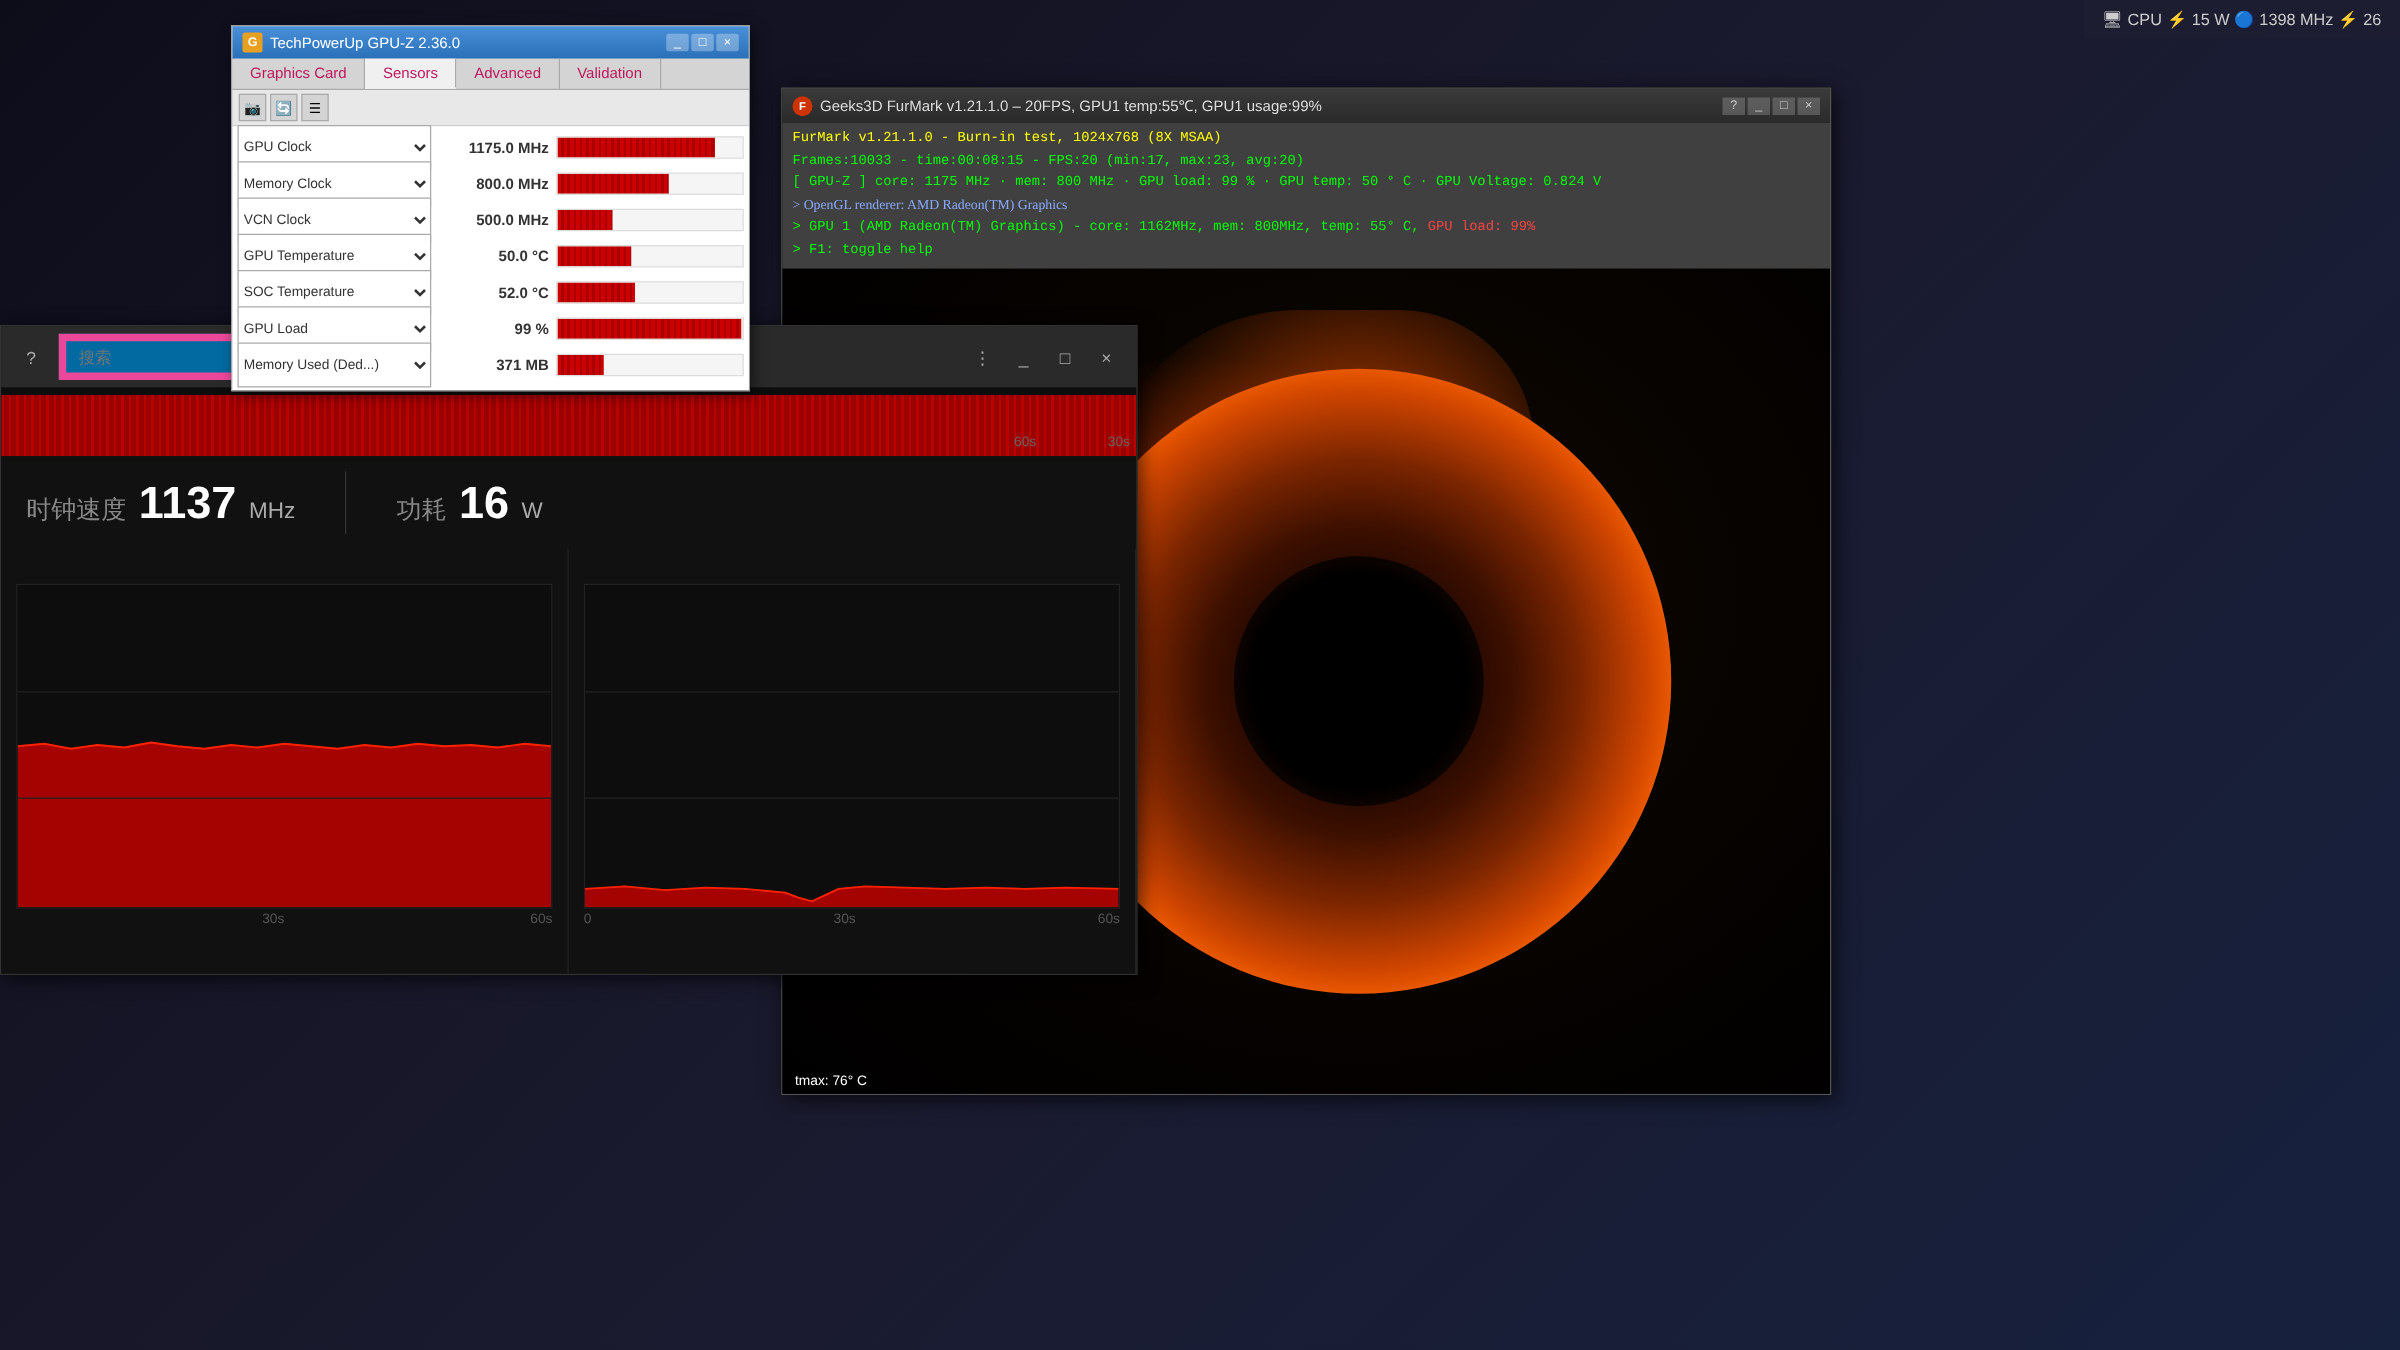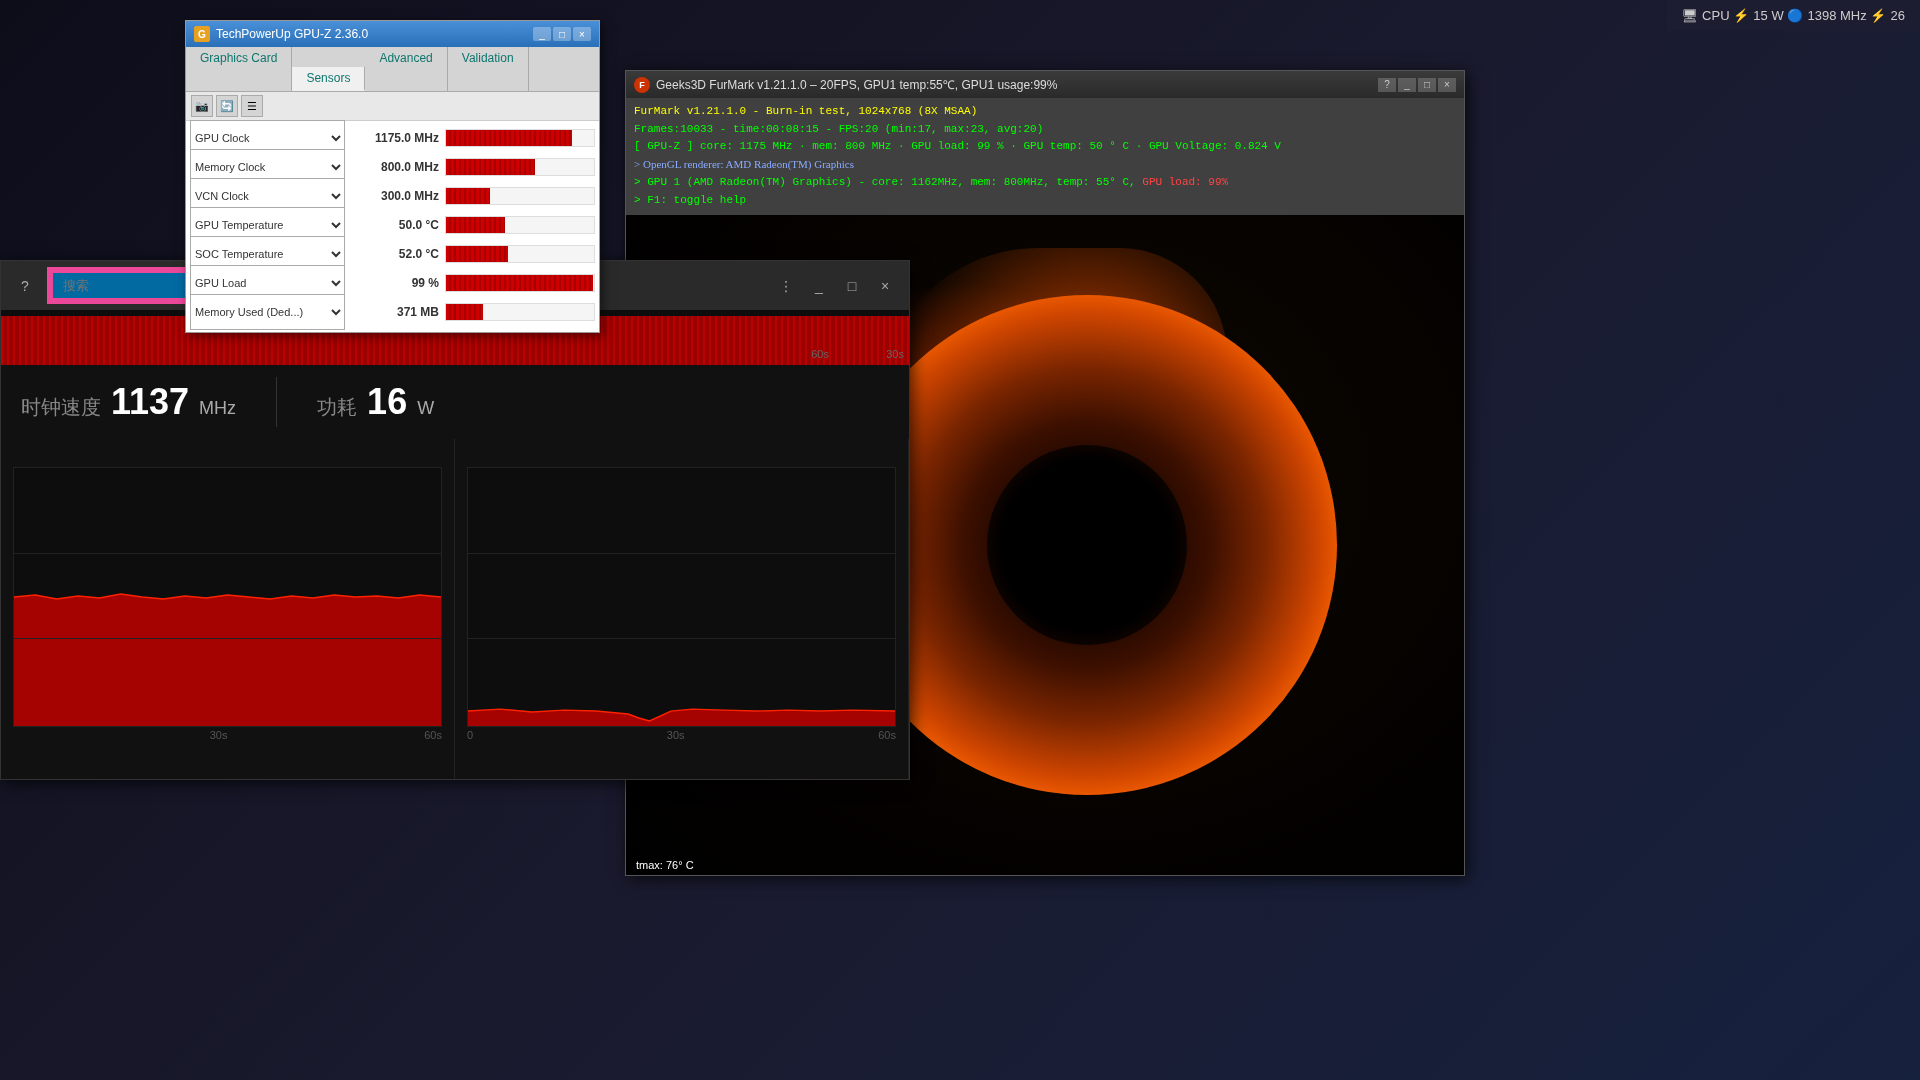--- a/index.html
+++ b/index.html
@@ -94,26 +94,25 @@
     .gpuz-tabs {
       display: flex;
       background: #d4d4d4;
       border-bottom: 1px solid #aaa;
     }
     .gpuz-tab {
       padding: 4px 14px;
       font-size: 12px;
       cursor: pointer;
       border-right: 1px solid #aaa;
-      color: #0f766e;
+      color: #be185d;
     }
     .gpuz-tab.active {
       background: #f0f0f0;
       border-bottom: 2px solid #f0f0f0;
-      margin-top: 20px;
     }
     .gpuz-toolbar {
       display: flex;
       padding: 3px 5px;
       gap: 3px;
       background: #e8e8e8;
       border-bottom: 1px solid #ccc;
       align-items: center;
     }
     .gpuz-toolbar-btn {
@@ -533,21 +532,21 @@
       <div class="gpuz-value">800.0 MHz</div>
       <div class="gpuz-bar-container">
         <div class="gpuz-bar-fill" style="width:60%"></div>
       </div>
     </div>
 
     <div class="gpuz-row">
       <div class="gpuz-label">
         <select><option>VCN Clock</option></select>
       </div>
-      <div class="gpuz-value">300.0 MHz</div>
+      <div class="gpuz-value">500.0 MHz</div>
       <div class="gpuz-bar-container">
         <div class="gpuz-bar-fill" style="width:30%"></div>
       </div>
     </div>
 
     <div class="gpuz-row">
       <div class="gpuz-label">
         <select><option>GPU Temperature</option></select>
       </div>
       <div class="gpuz-value">50.0 °C</div>

